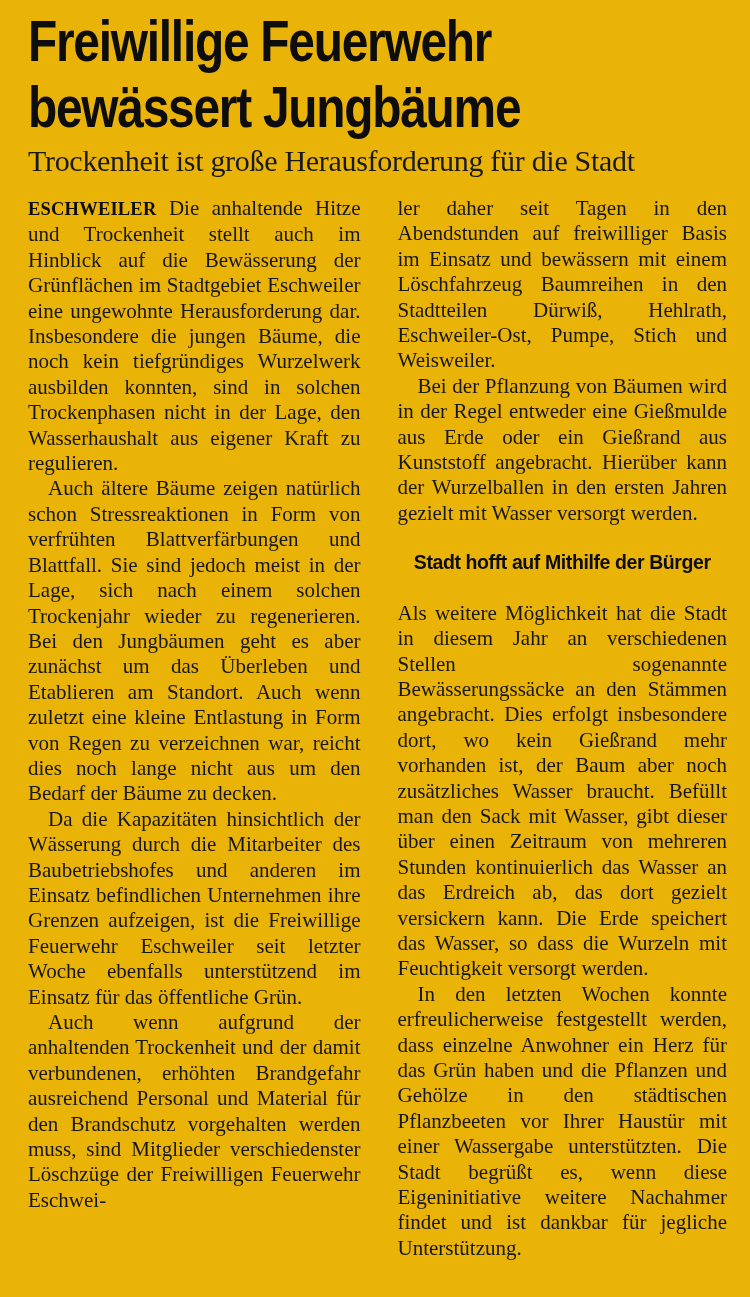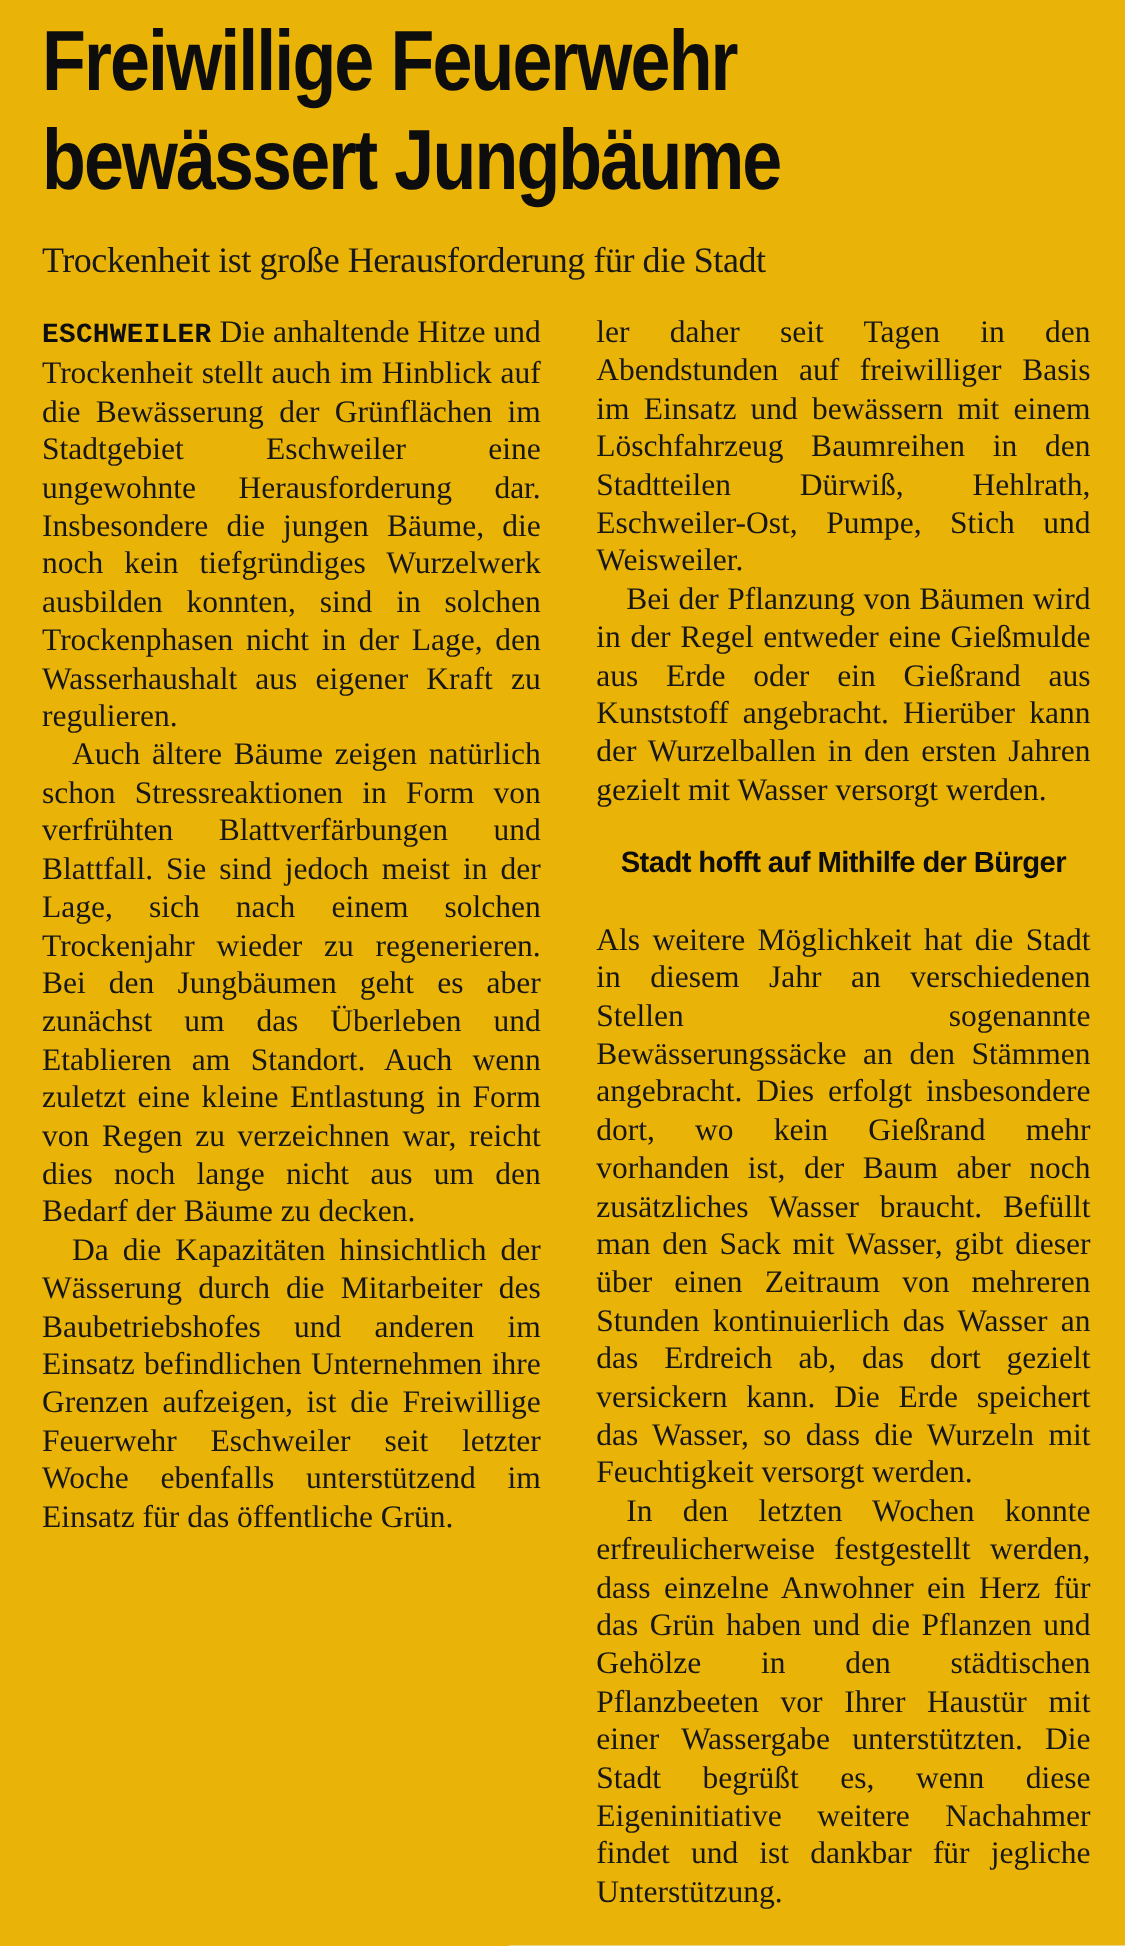--- a/index.html
+++ b/index.html
@@ -25,24 +25,24 @@
     color: #0d0d0d;
   }
   .headline .hl-line {
     display: block;
     white-space: nowrap;
     transform: scaleX(0.84);
     transform-origin: 0 50%;
   }
   
   .subheadline {
-    margin: 17px 0 0 28px;
+    margin: 4px 0 0 28px;
     font-family: "Liberation Serif", "DejaVu Serif", serif;
     font-weight: 400;
-    font-size: 24px;
+    font-size: 30px;
     line-height: 34px;
     letter-spacing: -0.3px;
     color: #191919;
     white-space: nowrap;
   }
   
   .body-columns {
     display: flex;
     gap: 37px;
     padding: 0 23px 0 28px;
@@ -56,21 +56,21 @@
     hyphens: auto;
     -webkit-hyphens: auto;
     color: #171717;
   }
   .col-left  { width: 333px; }
   .col-right { width: 330px; }
   .col p { margin: 0; }
   .col p.indent { text-indent: 20px; }
   .col p.cont-next { text-align-last: justify; }
   .dateline {
-    font-family: Liberation Mono, monospace;
+    font-family: Liberation Serif, serif;
     font-weight: 700;
     font-size: 18.5px;
     letter-spacing: 0.2px;
     color: #0e0e0e;
   }
   .section-subheading {
     font-family: "Liberation Sans", sans-serif;
     font-weight: 700;
     font-size: 19.5px;
     letter-spacing: -0.4px;
@@ -90,20 +90,21 @@
   </h1>
 
   <h2 class="subheadline">Trockenheit ist große Herausforderung für die Stadt</h2>
 
   <div class="body-columns">
 
     <div class="col col-left">
       <p><span class="dateline">ESCHWEILER</span> <span>Die anhaltende Hitze und Trockenheit stellt auch im Hinblick auf die Bewässerung der Grünflächen im Stadtgebiet Eschweiler eine ungewohnte Herausforderung dar. Insbesondere die jungen Bäume, die noch kein tiefgründiges Wurzelwerk ausbilden konnten, sind in solchen Trockenphasen nicht in der Lage, den Wasserhaushalt aus eigener Kraft zu regulieren.</span></p>
       <p class="indent">Auch ältere Bäume zeigen natürlich schon Stressreaktionen in Form von verfrühten Blattverfärbungen und Blattfall. Sie sind jedoch meist in der Lage, sich nach einem solchen Trockenjahr wieder zu regenerieren. Bei den Jungbäumen geht es aber zunächst um das Überleben und Etablieren am Standort. Auch wenn zuletzt eine kleine Entlastung in Form von Regen zu verzeichnen war, reicht dies noch lange nicht aus um den Bedarf der Bäume zu decken.</p>
       <p class="indent">Da die Kapazitäten hinsichtlich der Wässerung durch die Mitarbeiter des Baubetriebshofes und anderen im Einsatz befindlichen Unternehmen ihre Grenzen aufzeigen, ist die Freiwillige Feuerwehr Eschweiler seit letzter Woche ebenfalls unterstützend im Einsatz für das öffentliche Grün.</p>
+      <p class="indent cont-next">Auch wenn aufgrund der anhaltenden Trockenheit und der damit verbundenen, erhöhten Brandgefahr ausreichend Personal und Material für den Brandschutz vorgehalten werden muss, sind Mitglieder verschiedenster Löschzüge der Freiwilligen Feuerwehr Eschwei-</p>
     </div>
 
     <div class="col col-right">
       <p>ler daher seit Tagen in den Abendstunden auf freiwilliger Basis im Einsatz und bewässern mit einem Löschfahrzeug Baumreihen in den Stadtteilen Dürwiß, Hehlrath, Eschweiler-Ost, Pumpe, Stich und Weisweiler.</p>
       <p class="indent">Bei der Pflanzung von Bäumen wird in der Regel entweder eine Gießmulde aus Erde oder ein Gießrand aus Kunststoff angebracht. Hierüber kann der Wurzelballen in den ersten Jahren gezielt mit Wasser versorgt werden.</p>
       <h3 class="section-subheading">Stadt hofft auf Mithilfe der Bürger</h3>
       <p>Als weitere Möglichkeit hat die Stadt in diesem Jahr an verschiedenen Stellen sogenannte Bewässerungssäcke an den Stämmen angebracht. Dies erfolgt insbesondere dort, wo kein Gießrand mehr vorhanden ist, der Baum aber noch zusätzliches Wasser braucht. Befüllt man den Sack mit Wasser, gibt dieser über einen Zeitraum von mehreren Stunden kontinuierlich das Wasser an das Erdreich ab, das dort gezielt versickern kann. Die Erde speichert das Wasser, so dass die Wurzeln mit Feuchtigkeit versorgt werden.</p>
       <p class="indent">In den letzten Wochen konnte erfreulicherweise festgestellt werden, dass einzelne Anwohner ein Herz für das Grün haben und die Pflanzen und Gehölze in den städtischen Pflanzbeeten vor Ihrer Haustür mit einer Wassergabe unterstützten. Die Stadt begrüßt es, wenn diese Eigeninitiative weitere Nachahmer findet und ist dankbar für jegliche Unterstützung.</p>
     </div>
 

